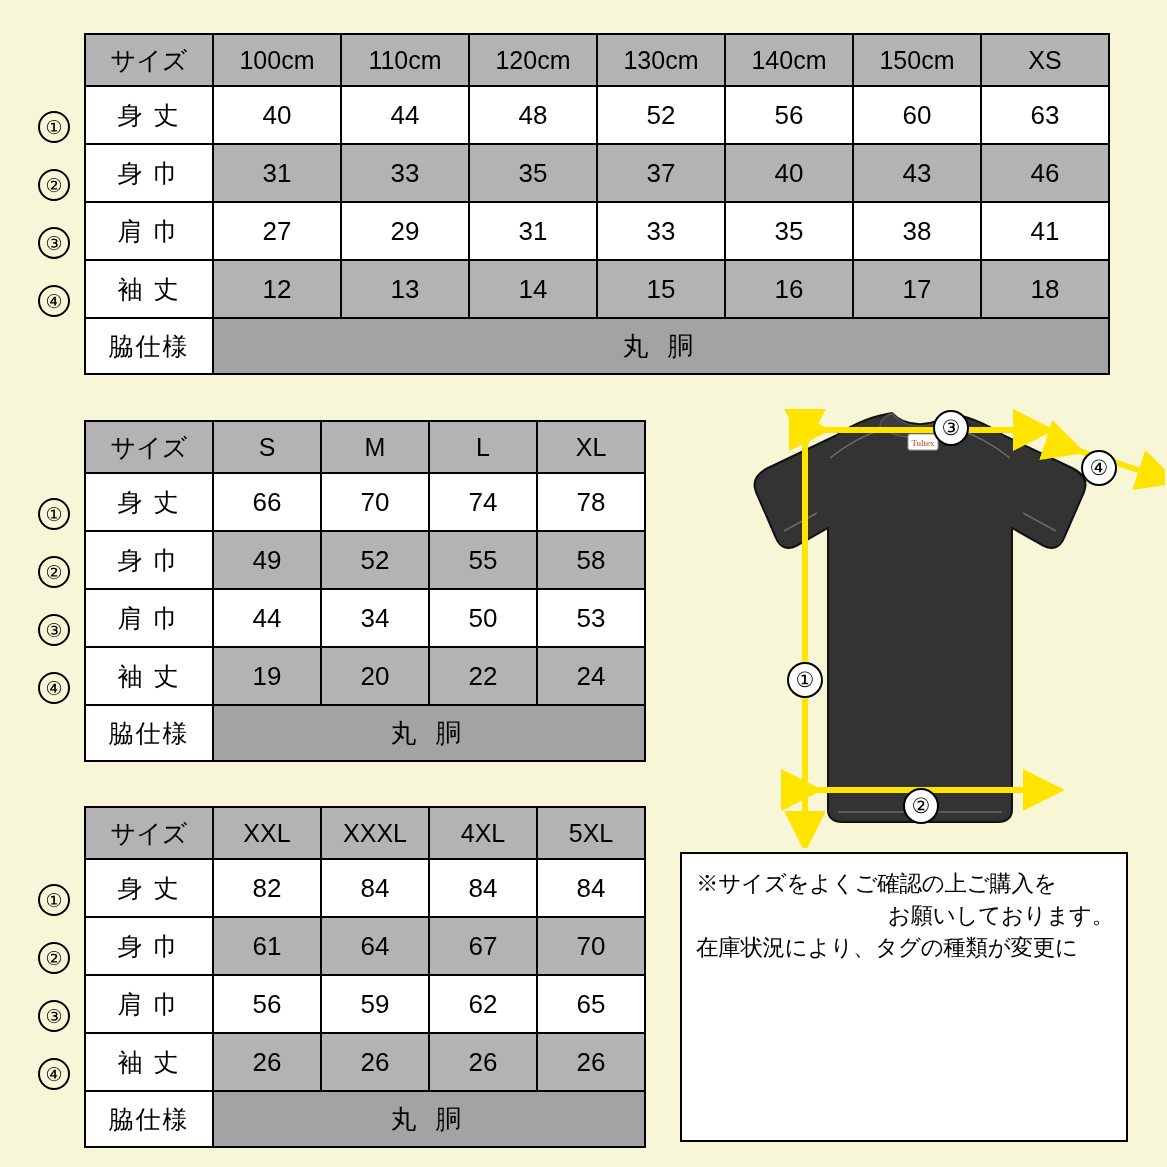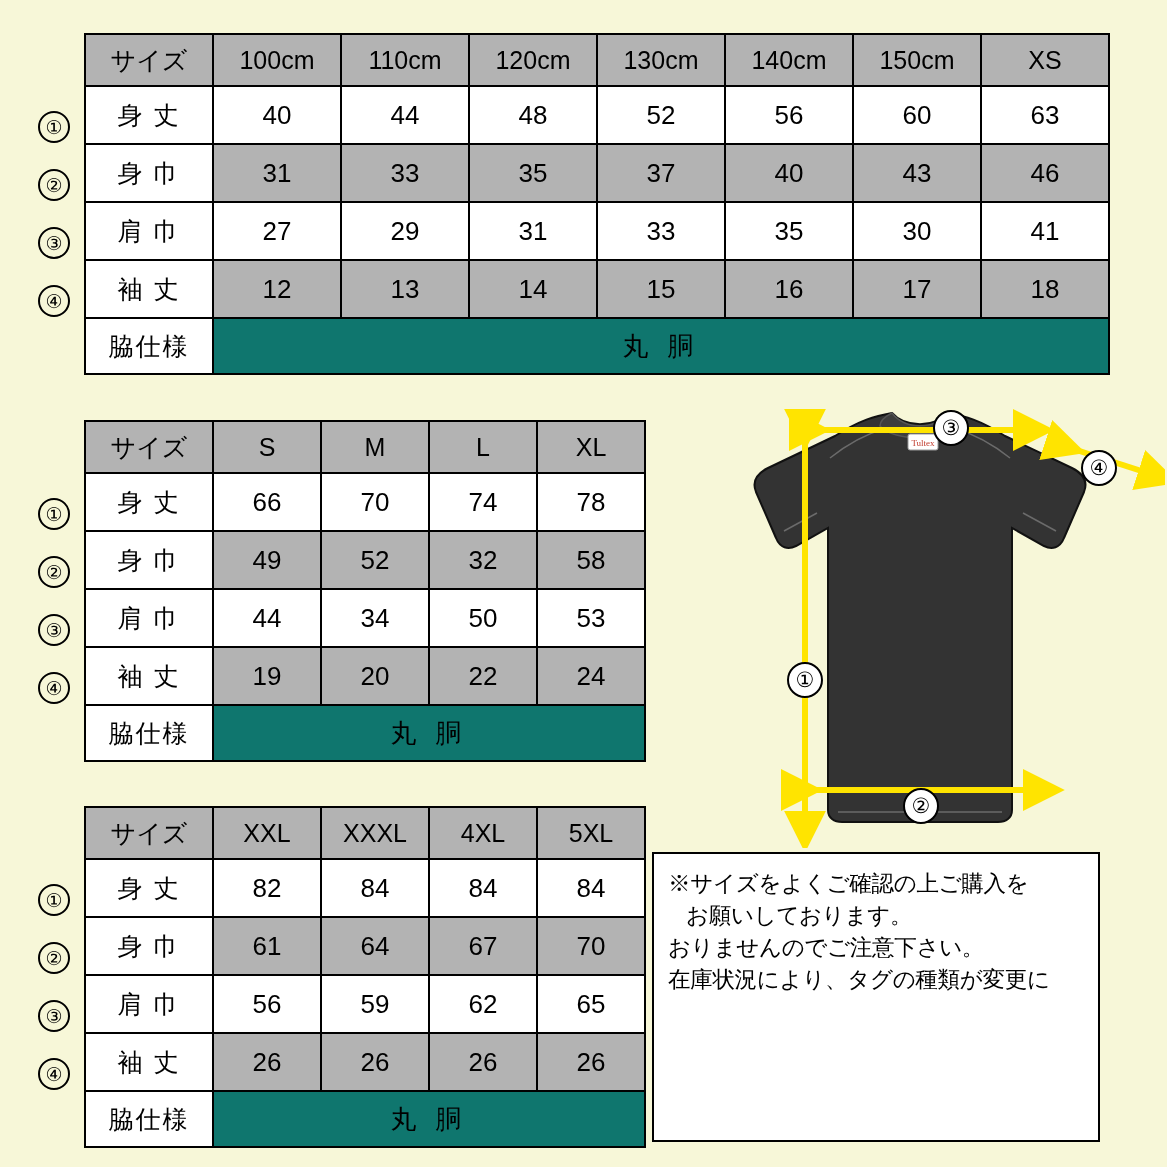--- a/index.html
+++ b/index.html
@@ -39,21 +39,21 @@
     background: #b3b3b3;
     font-size: 25px;
   }
   .rowlabel {
     background: #ffffff;
     font-size: 25px;
     letter-spacing: 2px;
   }
   .val-white { background: #ffffff; font-size: 26px; }
   .val-gray  { background: #b3b3b3; font-size: 26px; }
-  .wide-cell { background: #0f766e; font-size: 26px; letter-spacing: 6px; }
+  .wide-cell { background: #a3a3a3; font-size: 26px; letter-spacing: 6px; }
 
   
   .circ {
     width: 32px;
     height: 32px;
     border: 2.5px solid #000;
     border-radius: 50%;
     display: flex;
     align-items: center;
     justify-content: center;
@@ -106,36 +106,36 @@
     z-index: 5;
   }
   #marker1 { left: 127px; top: 264px; }
   #marker2 { left: 243px; top: 390px; }
   #marker3 { left: 273px; top: 12px; }
   #marker4 { left: 421px; top: 52px; }
 
   
   #notes {
     position: absolute;
-    left: 652px;
+    left: 680px;
     top: 852px;
     width: 448px;
     height: 290px;
     border: 2px solid #000;
     background: #ffffff;
     box-sizing: border-box;
     padding: 14px 12px 10px 14px;
   }
   #notes p {
     margin: 0;
     font-size: 22.5px;
     line-height: 1.42;
     letter-spacing: -0.3px;
   }
-  #notes p.indent { text-indent: 18px; }
+  #notes p.indent { text-indent: 18px; text-align: right; }
 </style>
 </head>
 <body>
 
 <div class="page">
 
   <div class="gutter" style="left:34px; top:98px; height:232px; width:40px;">
     <div class="slot" style="height:58px;">
         <span class="circ">①</span>
       </div>
@@ -193,21 +193,21 @@
         <td class="val-gray">43</td>
         <td class="val-gray">46</td>
       </tr>
       <tr style="height:58px;">
         <td class="rowlabel">肩 巾</td>
         <td class="val-white">27</td>
         <td class="val-white">29</td>
         <td class="val-white">31</td>
         <td class="val-white">33</td>
         <td class="val-white">35</td>
-        <td class="val-white">30</td>
+        <td class="val-white">38</td>
         <td class="val-white">41</td>
       </tr>
       <tr style="height:58px;">
         <td class="rowlabel">袖 丈</td>
         <td class="val-gray">12</td>
         <td class="val-gray">13</td>
         <td class="val-gray">14</td>
         <td class="val-gray">15</td>
         <td class="val-gray">16</td>
         <td class="val-gray">17</td>
@@ -257,21 +257,21 @@
         <td class="rowlabel">身 丈</td>
         <td class="val-white">66</td>
         <td class="val-white">70</td>
         <td class="val-white">74</td>
         <td class="val-white">78</td>
       </tr>
       <tr style="height:58px;">
         <td class="rowlabel">身 巾</td>
         <td class="val-gray">49</td>
         <td class="val-gray">52</td>
-        <td class="val-gray">32</td>
+        <td class="val-gray">55</td>
         <td class="val-gray">58</td>
       </tr>
       <tr style="height:58px;">
         <td class="rowlabel">肩 巾</td>
         <td class="val-white">44</td>
         <td class="val-white">34</td>
         <td class="val-white">50</td>
         <td class="val-white">53</td>
       </tr>
       <tr style="height:58px;">
@@ -408,17 +408,16 @@
 
     <div class="marker" id="marker1">①</div>
     <div class="marker" id="marker2">②</div>
     <div class="marker" id="marker3">③</div>
     <div class="marker" id="marker4">④</div>
   </div>
 
   <div id="notes">
     <p>※サイズをよくご確認の上ご購入を</p>
     <p class="indent">お願いしております。</p>
-    <p>おりませんのでご注意下さい。</p>
     <p>在庫状況により、タグの種類が変更に</p>
   </div>
 
 </div>
 
 </body></html>

